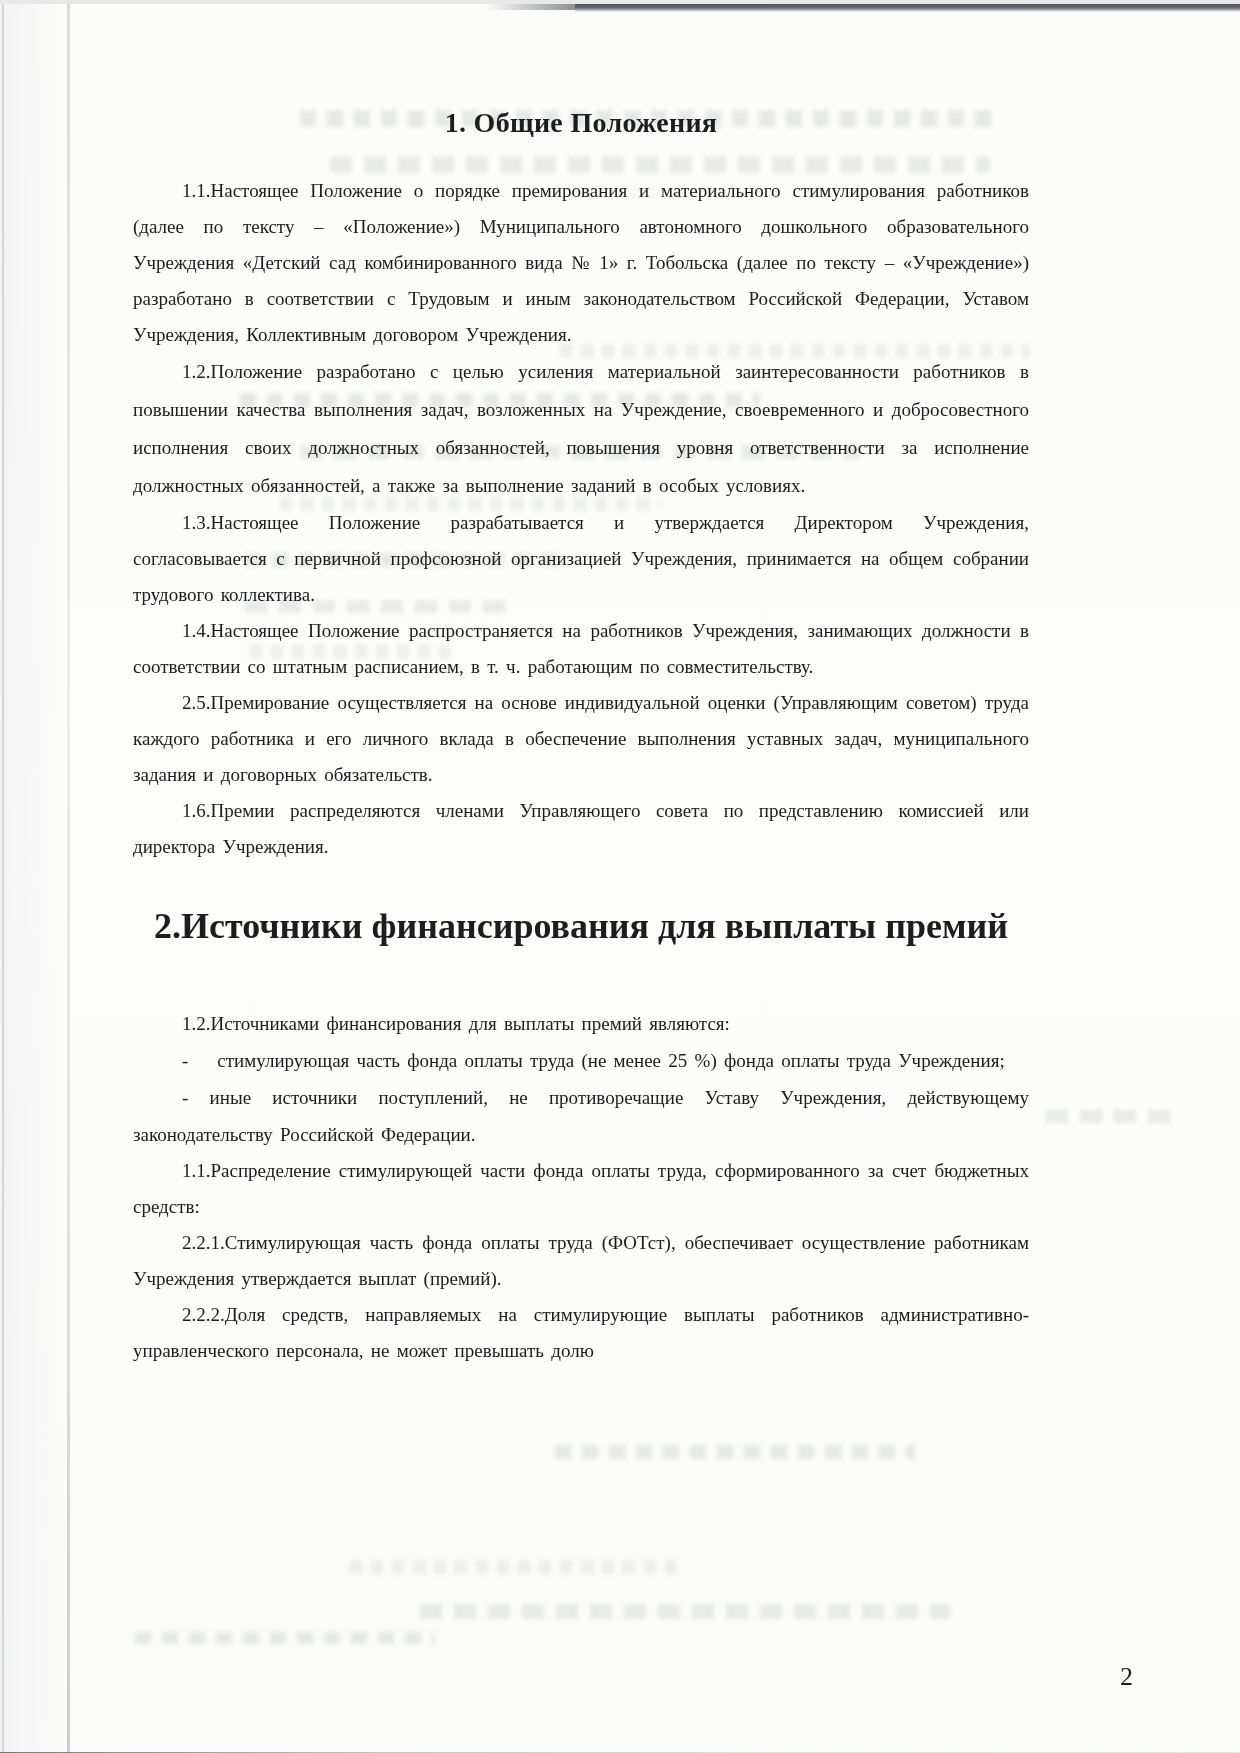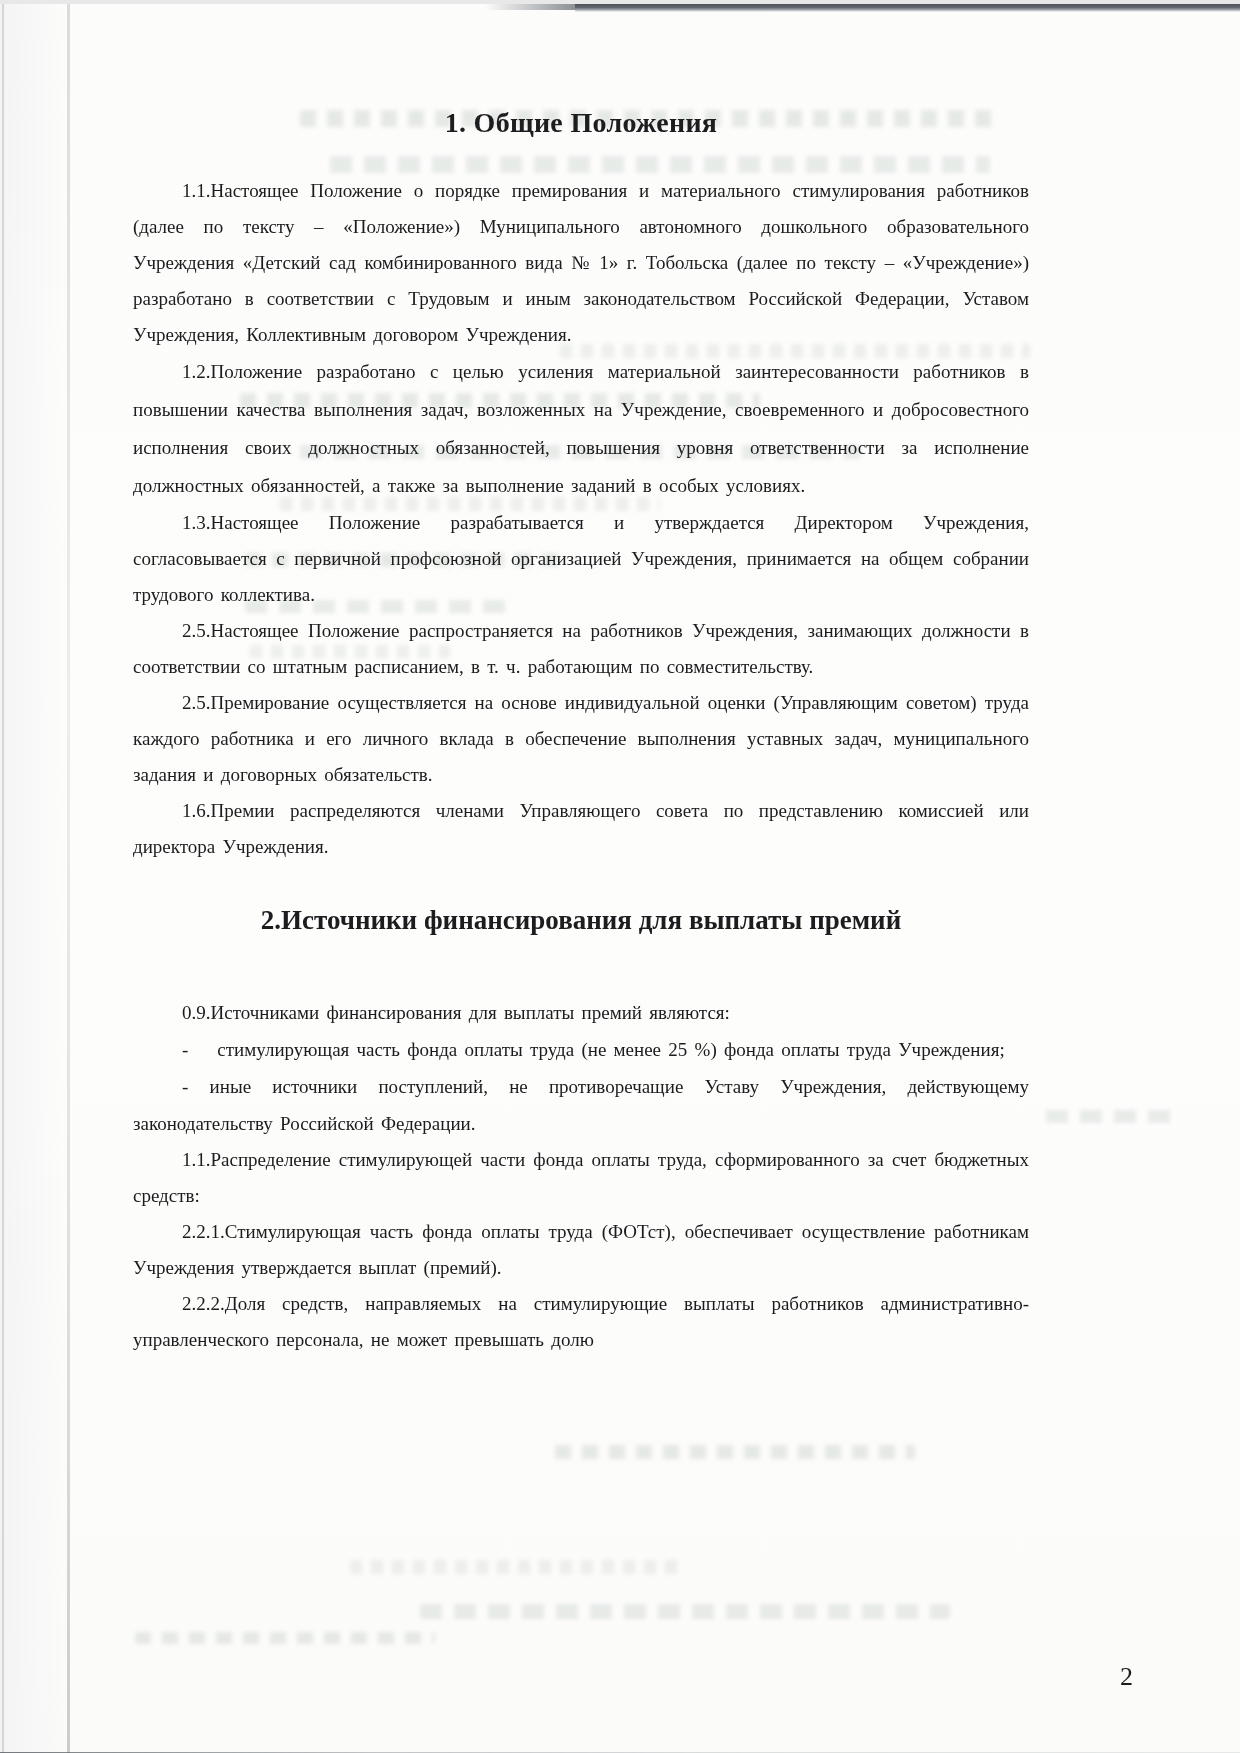--- a/index.html
+++ b/index.html
@@ -99,21 +99,21 @@
     text-align: justify;
     text-indent: 49px;
     word-spacing: 2.5px;
     color: #1c1b1e;
   }
   .para.loose  { line-height: 38px; }
   .para.l37    { line-height: 37px; }
   .section2-title {
     margin: 40px 0 58px 0;
     text-align: center;
-    font-size: 27px;
+    font-size: 36px;
     font-weight: bold;
   }
   .page-number {
     position: absolute;
     left: 1120px;
     top: 1658px;
     font-size: 26px;
     color: #1c1b1e;
   }
 </style>
@@ -147,29 +147,29 @@
 
     <h1 class="doc-title">1. Общие Положения</h1>
 
     <p class="para">1.1.Настоящее Положение о порядке премирования и материального стимулирования работников (далее по тексту – «Положение») Муниципального автономного дошкольного образовательного Учреждения «Детский сад комбинированного вида № 1» г. Тобольска (далее по тексту – «Учреждение») разработано в соответствии с Трудовым  и иным законодательством Российской Федерации, Уставом Учреждения, Коллективным договором Учреждения.</p>
 
     <p class="para loose">1.2.Положение разработано с целью усиления материальной заинтересованности работников в повышении качества выполнения задач, возложенных на  Учреждение, своевременного и  добросовестного исполнения своих должностных обязанностей, повышения уровня ответственности за исполнение должностных обязанностей, а также за выполнение заданий в особых условиях.</p>
 
     <p class="para">1.3.Настоящее Положение  разрабатывается и утверждается Директором Учреждения, согласовывается  с  первичной профсоюзной организацией Учреждения, принимается на общем собрании трудового коллектива.</p>
 
 
-    <p class="para">2.5.Настоящее Положение распространяется  на работников Учреждения, занимающих должности в соответствии со штатным расписанием, в т. ч. работающим по  совместительству.</p>
+    <p class="para">1.4.Настоящее Положение распространяется  на работников Учреждения, занимающих должности в соответствии со штатным расписанием, в т. ч. работающим по  совместительству.</p>
 
     <p class="para">2.5.Премирование осуществляется на основе индивидуальной оценки (Управляющим советом) труда каждого работника и его личного вклада в обеспечение выполнения уставных задач, муниципального задания и договорных обязательств.</p>
 
     <p class="para">1.6.Премии  распределяются  членами  Управляющего  совета  по представлению комиссией или директора Учреждения.</p>
 
     <h2 class="section2-title">2.Источники финансирования для выплаты премий</h2>
 
-    <p class="para l37">0.9.Источниками финансирования для выплаты премий являются:</p>
+    <p class="para l37">1.2.Источниками финансирования для выплаты премий являются:</p>
 
     <p class="para l37">-&nbsp;&nbsp;&nbsp; стимулирующая часть фонда оплаты труда (не менее 25 %) фонда оплаты труда Учреждения;</p>
 
     <p class="para l37">- иные источники  поступлений, не противоречащие Уставу Учреждения, действующему законодательству Российской Федерации.</p>
 
     <p class="para">1.1.Распределение  стимулирующей  части  фонда  оплаты  труда, сформированного за счет бюджетных средств:</p>
 
     <p class="para">2.2.1.Стимулирующая часть фонда оплаты труда (ФОТст), обеспечивает осуществление работникам Учреждения утверждается выплат (премий).</p>
 
     <p class="para">2.2.2.Доля средств, направляемых на стимулирующие выплаты работников административно-управленческого персонала,  не  может  превышать  долю</p>

